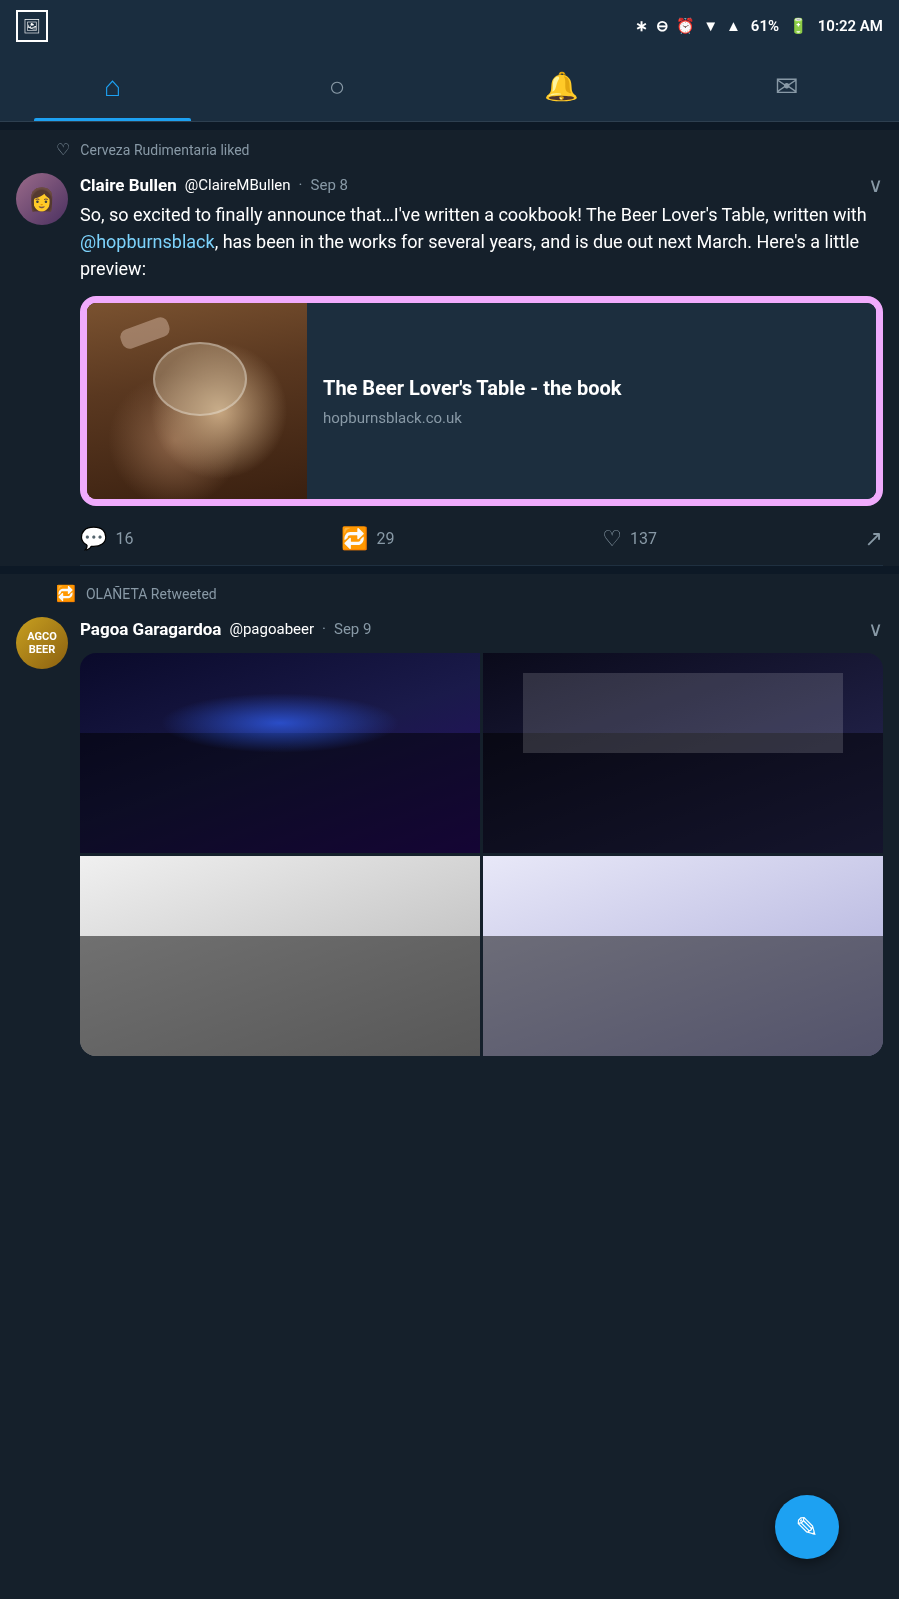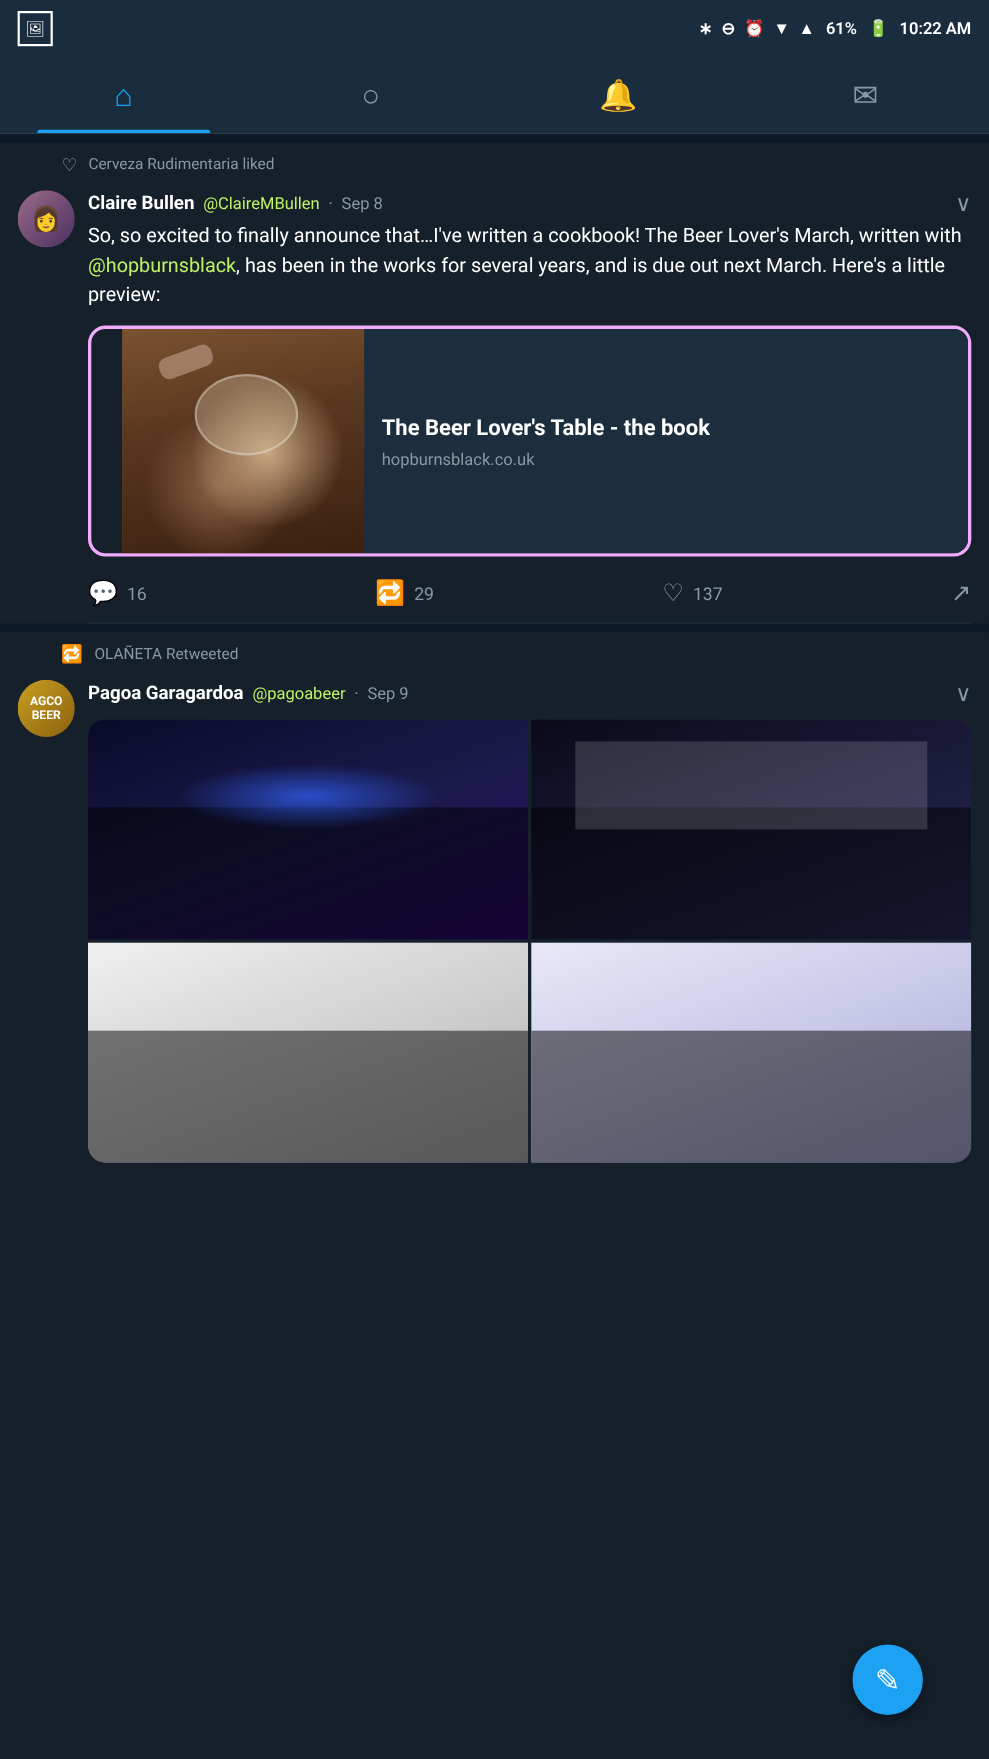--- a/index.html
+++ b/index.html
@@ -149,52 +149,51 @@
       align-items: center;
       gap: 8px;
       flex-wrap: wrap;
     }
     .tweet-name {
       font-weight: 700;
       font-size: 17px;
       color: #ffffff;
     }
     .tweet-handle {
-      color: #bef264;
+      color: #ffffff;
       font-size: 15px;
     }
     .tweet-date {
       color: #8899a6;
       font-size: 15px;
     }
     .tweet-chevron {
       color: #8899a6;
       font-size: 20px;
       cursor: pointer;
     }
     .tweet-body {
       font-size: 18px;
       line-height: 1.5;
       color: #ffffff;
       margin-bottom: 14px;
     }
     .tweet-body .mention {
-      color: #bef264;
+      color: #7dd3fc;
     }
 
     
     .link-card {
-      border: 3px solid #f0abfc;
+      border: 7px solid #f0abfc;
       border-radius: 16px;
       overflow: hidden;
       display: flex;
       margin-bottom: 14px;
       height: 210px;
       cursor: pointer;
-      padding-left: 28px;
     }
     .link-card-image {
       width: 220px;
       flex-shrink: 0;
       background: linear-gradient(160deg, #5a3a1a, #8b5e3c, #4a2a0a);
       position: relative;
       overflow: hidden;
     }
     
     .food-img-sim {
@@ -437,21 +436,21 @@
         <div class="tweet-user-info">
           <span class="tweet-name">Claire Bullen</span>
           <span class="tweet-handle">@ClaireMBullen</span>
           <span class="tweet-date">·</span>
           <span class="tweet-date">Sep 8</span>
         </div>
         <span class="tweet-chevron">∨</span>
       </div>
 
       <div class="tweet-body">
-        <span>So, so excited to finally announce that…I've written a cookbook! The Beer Lover's March, written with </span><span class="mention">@hopburnsblack</span><span>, has been in the works for several years, and is due out next March. Here's a little preview:</span>
+        <span>So, so excited to finally announce that…I've written a cookbook! The Beer Lover's Table, written with </span><span class="mention">@hopburnsblack</span><span>, has been in the works for several years, and is due out next March. Here's a little preview:</span>
       </div>
 
       <div class="link-card">
         <div class="link-card-image">
           <div class="food-img-sim"></div>
         </div>
         <div class="link-card-content">
           <div class="link-card-title">The Beer Lover's Table - the book</div>
           <div class="link-card-url">hopburnsblack.co.uk</div>
         </div>

